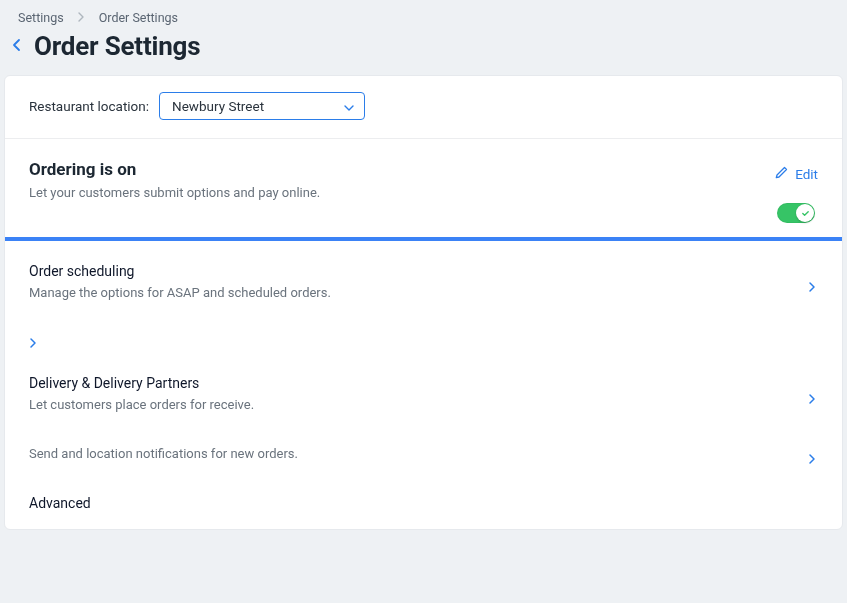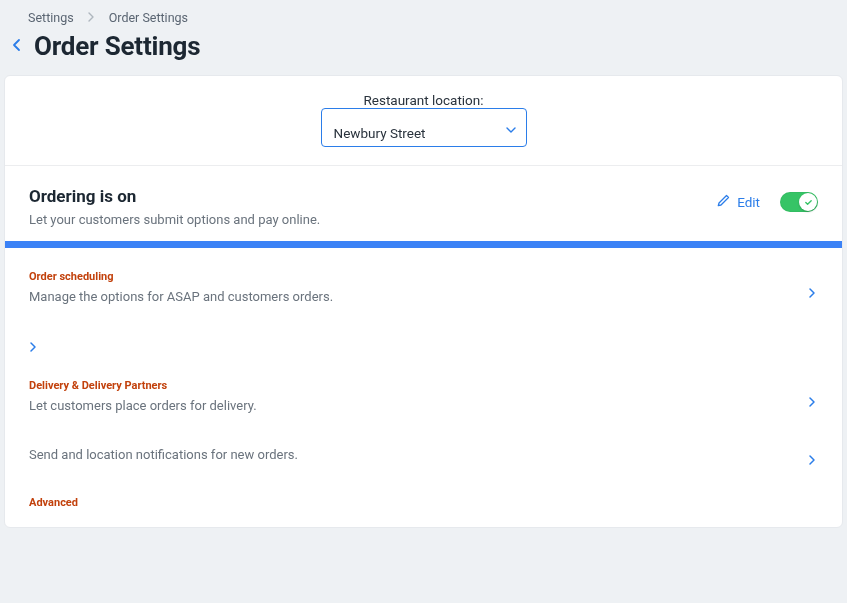--- a/index.html
+++ b/index.html
@@ -14,21 +14,20 @@
       height: 603px;
       overflow: hidden;
     }
     .breadcrumb {
       display: flex;
       align-items: center;
       gap: 14px;
       padding: 10px 18px 4px;
       font-size: 12.5px;
       color: #5a6572;
-      margin-left: 10px;
     }
     .breadcrumb .chev {
       color: #aeb6be;
     }
     .title-row {
       display: flex;
       align-items: center;
       gap: 10px;
       padding: 2px 6px 14px;
     }
@@ -46,69 +45,70 @@
     .card {
       background: #fff;
       border: 1px solid #e6e9ed;
       border-radius: 6px;
       margin: 0 4px 4px;
       padding-bottom: 4px;
     }
     .location-row {
       display: flex;
       align-items: center;
+      gap: 10px;
       padding: 16px 24px 18px;
       border-bottom: 1px solid #ecedef;
-      flex-direction: column;
     }
     .location-label {
       font-size: 13.5px;
       color: #2a333d;
     }
     .location-select {
       border: 1px solid #2b7de9;
       border-radius: 4px;
-      padding: 16px 34px 5px 12px;
+      padding: 5px 34px 5px 12px;
       font-size: 13.5px;
       color: #2a333d;
       position: relative;
       min-width: 206px;
       display: inline-flex;
       align-items: center;
       cursor: pointer;
     }
     .location-select .dd-icon {
       position: absolute;
       right: 10px;
       top: 50%;
       transform: translateY(-50%);
       color: #2b7de9;
     }
     .ordering-header {
       display: flex;
       align-items: flex-start;
       justify-content: space-between;
       padding: 20px 24px 14px;
-      border-bottom: 7px solid #3b82f6;
+      border-bottom: 4px solid #3b82f6;
     }
     .ordering-title {
       font-size: 17px;
       font-weight: 700;
       color: #1c2732;
       margin-bottom: 6px;
     }
     .ordering-sub {
       font-size: 13px;
       color: #6a737d;
     }
     .ordering-actions {
       display: flex;
       align-items: center;
       gap: 20px;
       padding-top: 6px;
+      flex-direction: column;
     }
     .edit-link {
       display: flex;
       align-items: center;
       gap: 6px;
       color: #2b7de9;
       font-size: 13.5px;
       cursor: pointer;
     }
     .toggle {
@@ -144,23 +144,23 @@
       display: flex;
       align-items: center;
       justify-content: space-between;
       padding: 18px 0 4px;
       cursor: pointer;
     }
     .setting-row:last-child {
       padding-bottom: 2px;
     }
     .setting-title {
-      font-size: 11px;
-      font-weight: 700;
-      color: #c2410c;
+      font-size: 14px;
+      font-weight: 400;
+      color: #0f172a;
       margin-bottom: 6px;
     }
     .setting-sub {
       font-size: 13px;
       color: #6a737d;
       padding-bottom: 12px;
     }
     .row-chev {
       color: #2b7de9;
       flex-shrink: 0;
@@ -225,41 +225,41 @@
         </div>
       </div>
     </div>
   </div>
 
   <div class="settings-list">
 
     <div class="setting-row">
       <div>
         <div class="setting-title">Order scheduling</div>
-        <div class="setting-sub">Manage the options for ASAP and customers orders.</div>
+        <div class="setting-sub">Manage the options for ASAP and scheduled orders.</div>
       </div>
       <span class="row-chev">
         <svg width="8" height="12" viewBox="0 0 8 12" fill="none">
             <path d="M2 2l4 4-4 4" stroke="currentColor" stroke-width="1.5" stroke-linecap="round" stroke-linejoin="round"></path>
           </svg>
       </span>
     </div>
 
     <div class="setting-row">
       <span class="row-chev">
         <svg width="8" height="12" viewBox="0 0 8 12" fill="none">
             <path d="M2 2l4 4-4 4" stroke="currentColor" stroke-width="1.5" stroke-linecap="round" stroke-linejoin="round"></path>
           </svg>
       </span>
     </div>
 
     <div class="setting-row">
       <div>
         <div class="setting-title">Delivery &amp; Delivery Partners</div>
-        <div class="setting-sub">Let customers place orders for delivery.</div>
+        <div class="setting-sub">Let customers place orders for receive.</div>
       </div>
       <span class="row-chev">
         <svg width="8" height="12" viewBox="0 0 8 12" fill="none">
             <path d="M2 2l4 4-4 4" stroke="currentColor" stroke-width="1.5" stroke-linecap="round" stroke-linejoin="round"></path>
           </svg>
       </span>
     </div>
 
 
     <div class="setting-row">

